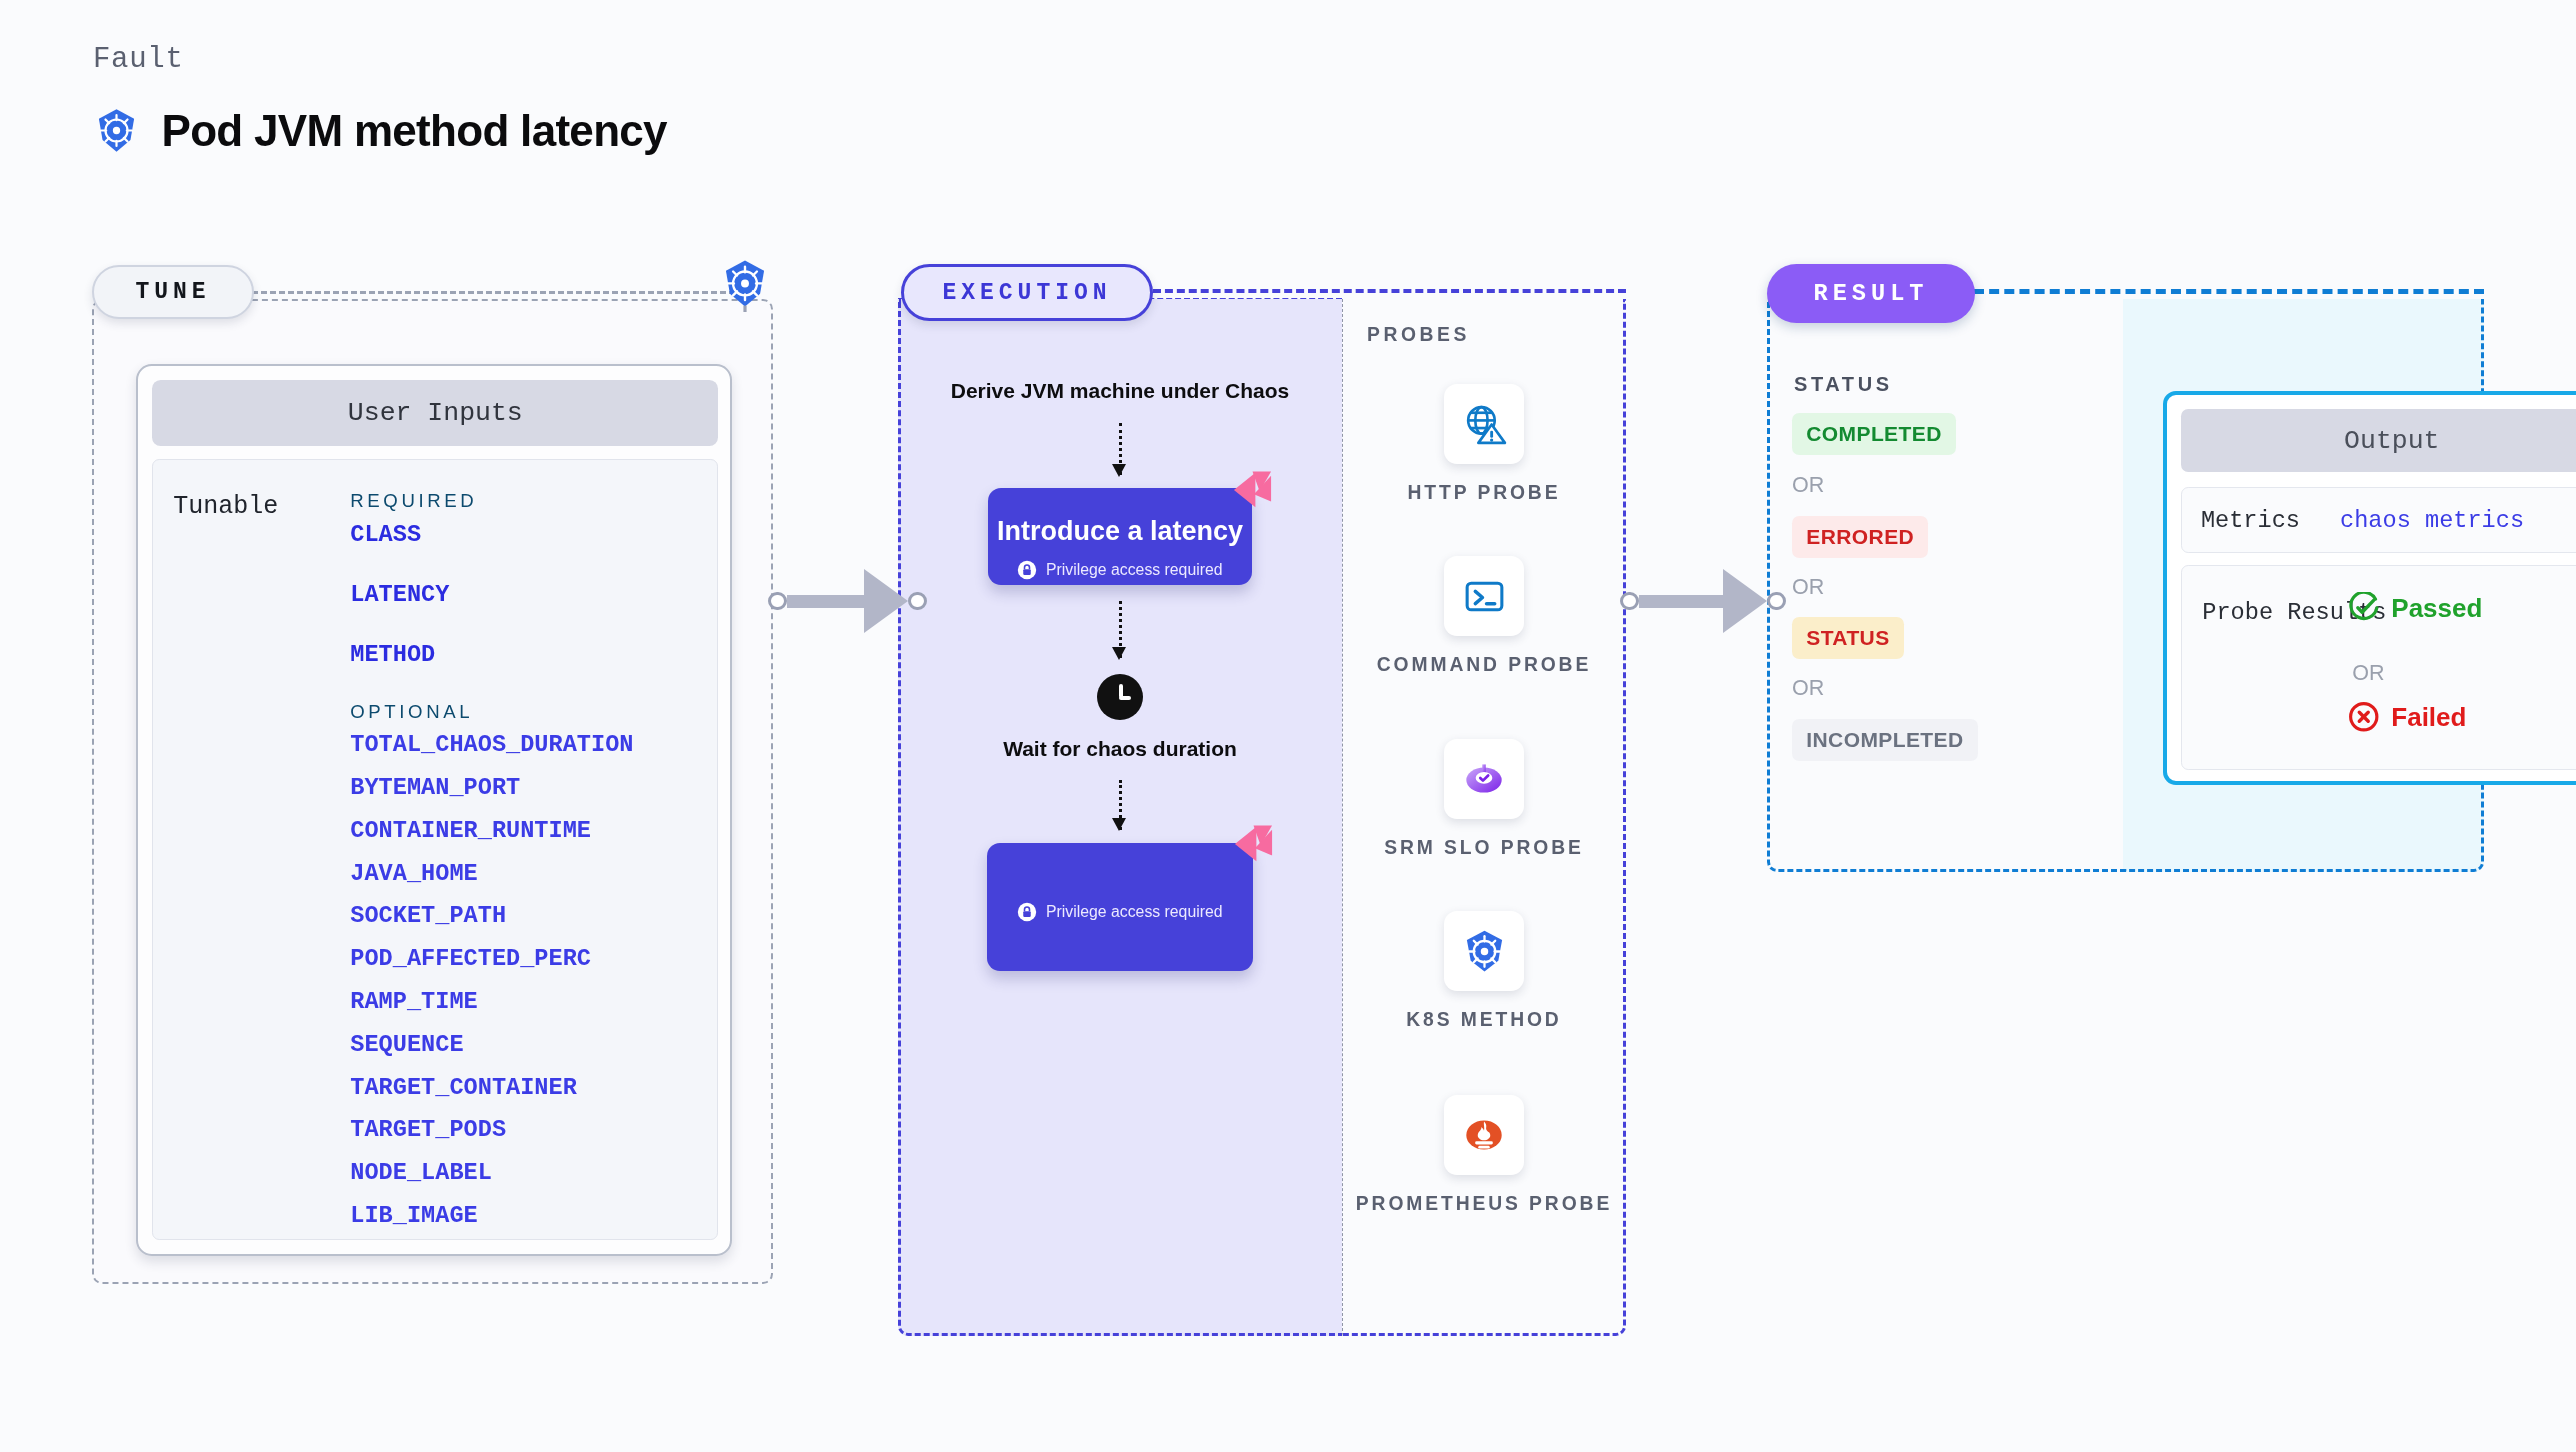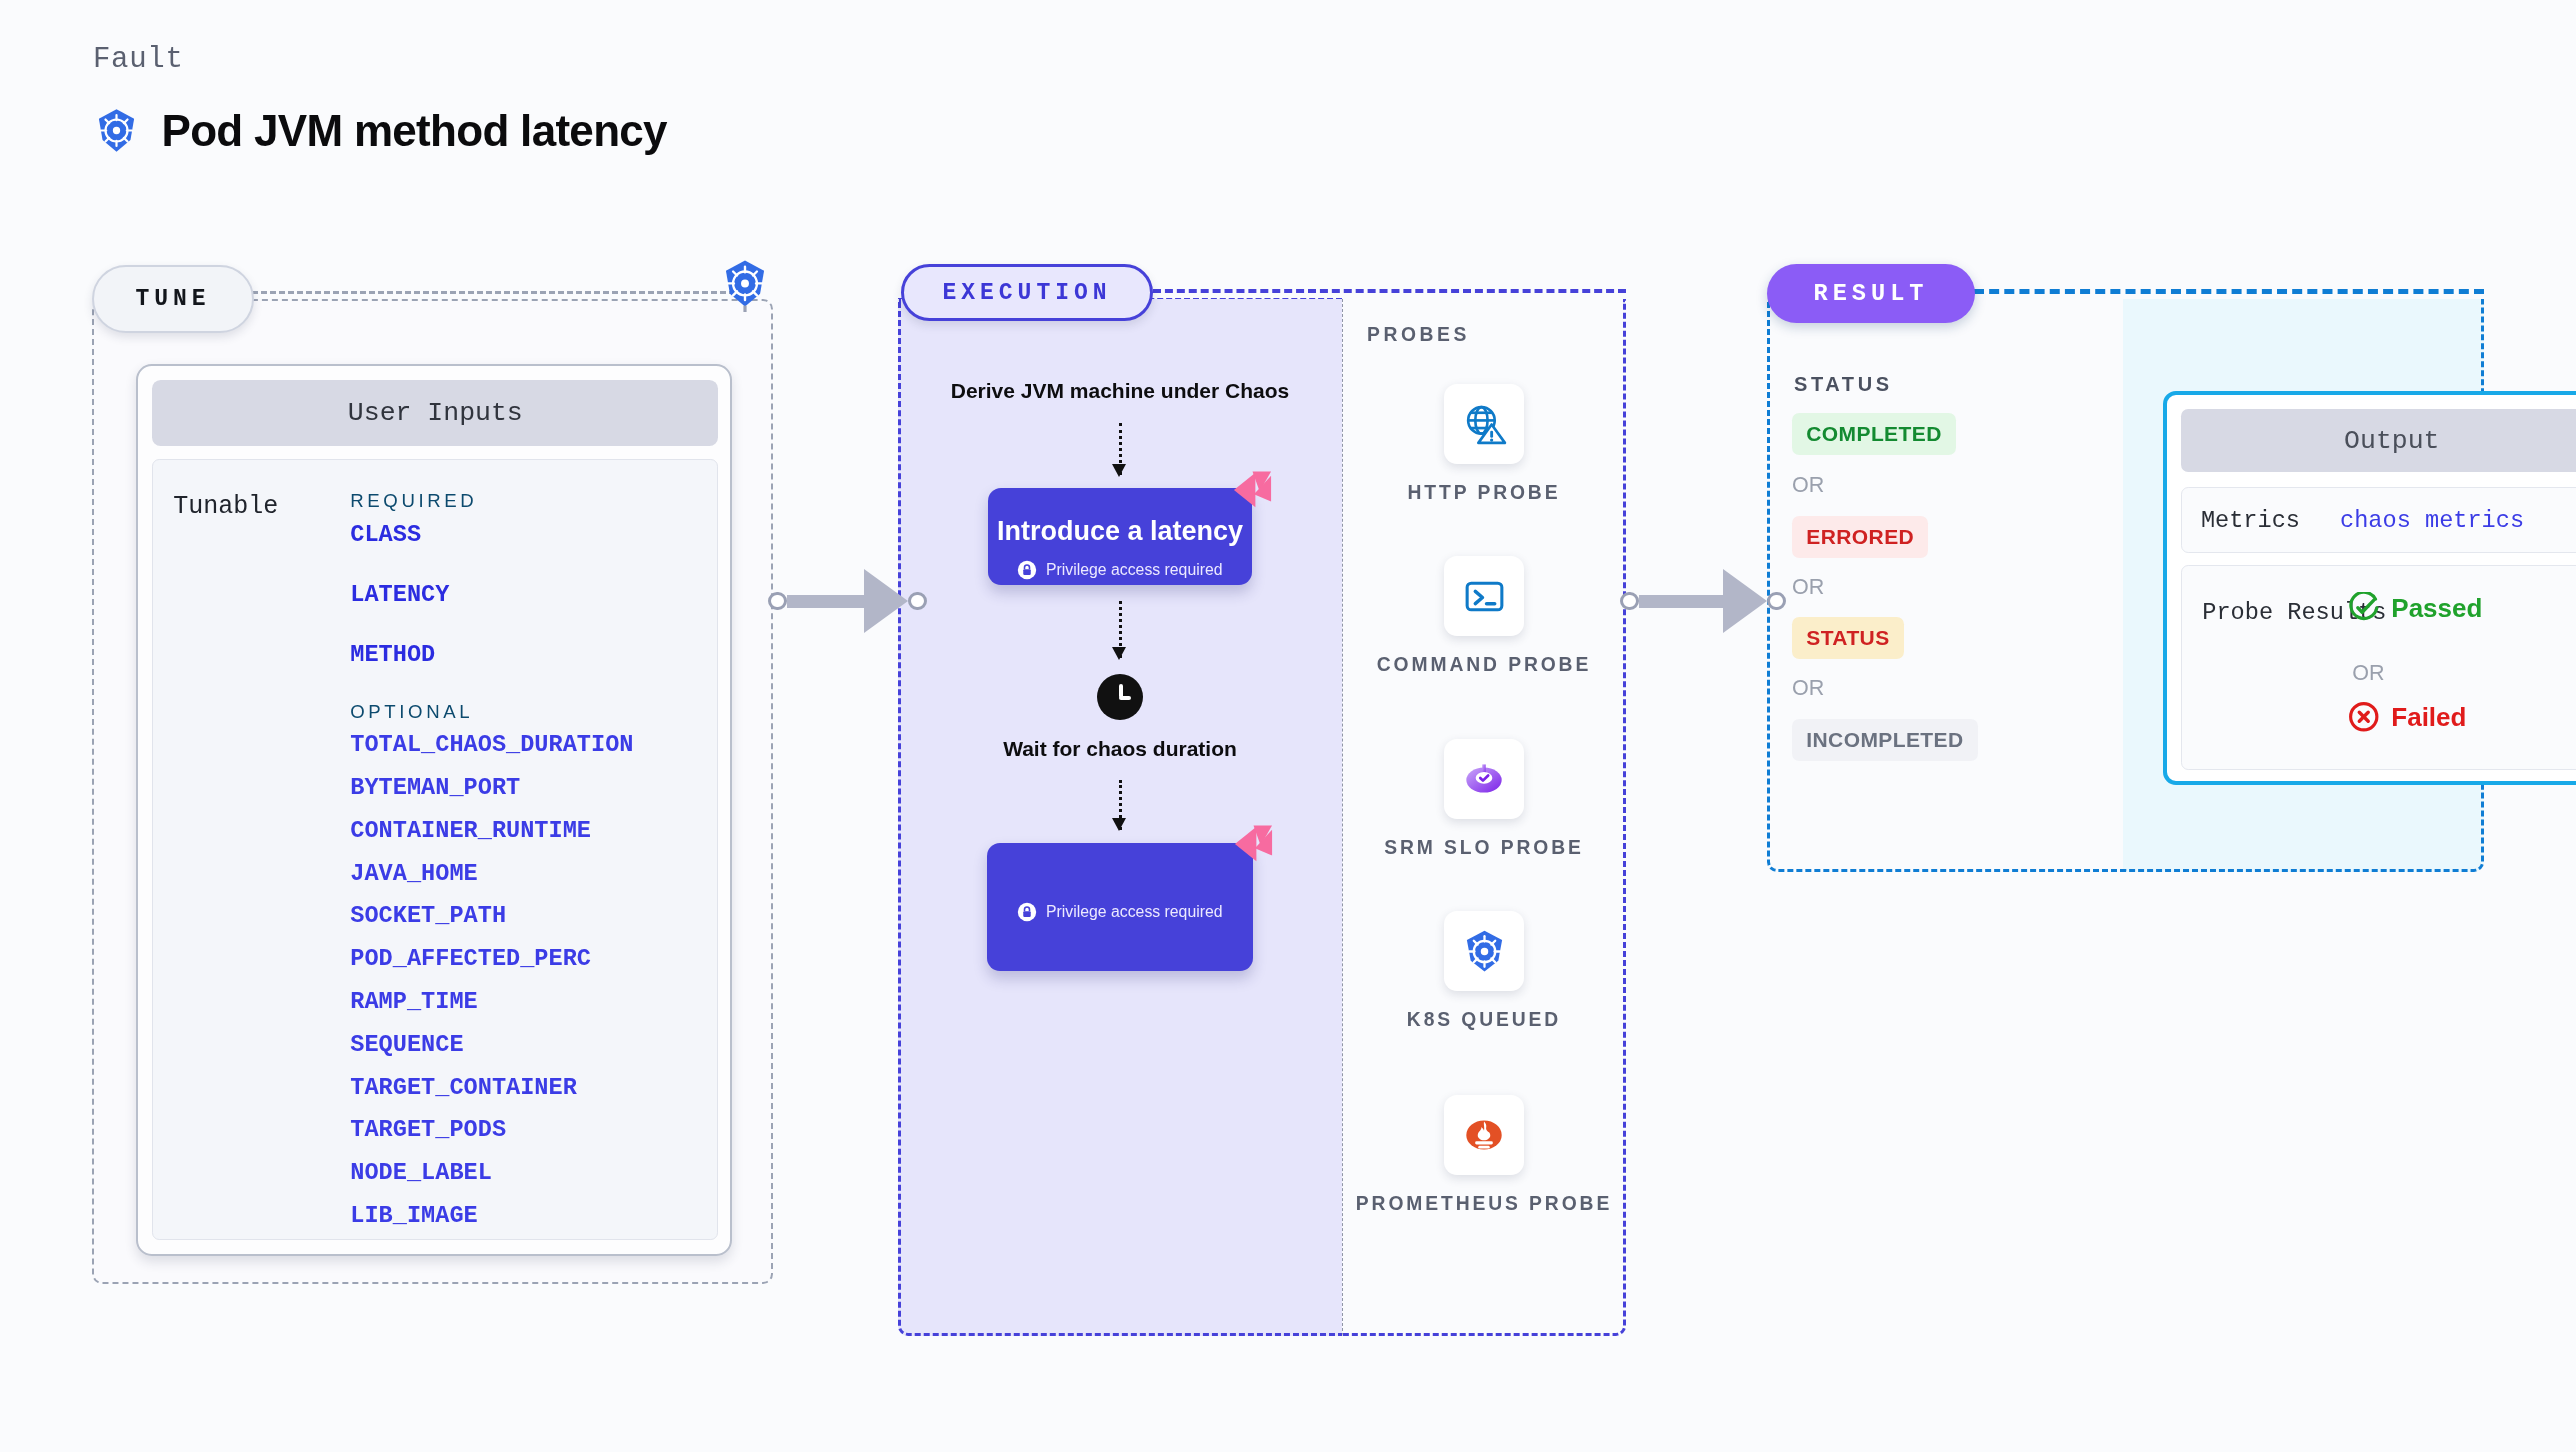--- a/index.html
+++ b/index.html
@@ -29,21 +29,21 @@
     font-weight:bold;letter-spacing:5px;
   }
 
   
   #tune-panel{
     left:92px;top:299px;width:681px;height:985px;
     border:2.9px dashed #9ba3b4;border-radius:10px;
     background:rgba(250,251,253,0.4);
   }
   #tune-pill{
-    left:92px;top:265px;width:162px;height:68px;
+    left:92px;top:265px;width:162px;height:54px;
     background:#f2f4f8;border:2.1px solid #cfd4e0;color:#13161c;
     font-size:23px;box-shadow:0 4.3px 10px rgba(40,50,80,.13);
   }
   #tune-dash{
     position:absolute;left:252px;top:291px;width:501px;height:0;
     border-top:3.6px dashed #9ba3b4;z-index:4;
   }
   #k8s-badge{position:absolute;left:719px;top:258px;z-index:7;}
 
   
@@ -424,21 +424,21 @@
           <line x1="32" y1="45" x2="32" y2="52"></line>
         <line x1="12" y1="32" x2="19" y2="32"></line>
           <line x1="45" y1="32" x2="52" y2="32"></line>
         <line x1="18" y1="18" x2="23" y2="23"></line>
           <line x1="41" y1="41" x2="46" y2="46"></line>
         <line x1="46" y1="18" x2="41" y2="23"></line>
           <line x1="23" y1="41" x2="18" y2="46"></line>
       </g>
     </svg>
   </div>
-  <div class="probe-cap">K8S QUEUED</div>
+  <div class="probe-cap">K8S METHOD</div>
 </div>
 
 <div class="probe" style="left:1342px;top:1095px">
   <div class="probe-ico">
     <svg width="50" height="50" viewBox="0 0 48 48">
       <ellipse cx="24" cy="24" rx="17" ry="14" fill="#e35025"></ellipse>
       <path d="M24 11c4 4 1 6 2.6 8.4 1.3 2 3.4 1.6 3.4 5 0 2.4-2.6 4.6-6 4.6s-6-2.2-6-4.6c0-4 3.4-4.2 3.6-8.2.9 1.6 2.2 2 2.4 3.6.8-2.6-.6-5.6 0-8.8z" fill="#fff"></path>
       <rect x="15.5" y="30" width="17" height="3" rx="1.4" fill="#fff"></rect>
       <rect x="18.5" y="34.4" width="11" height="2.6" rx="1.3" fill="#fff"></rect>
     </svg>

